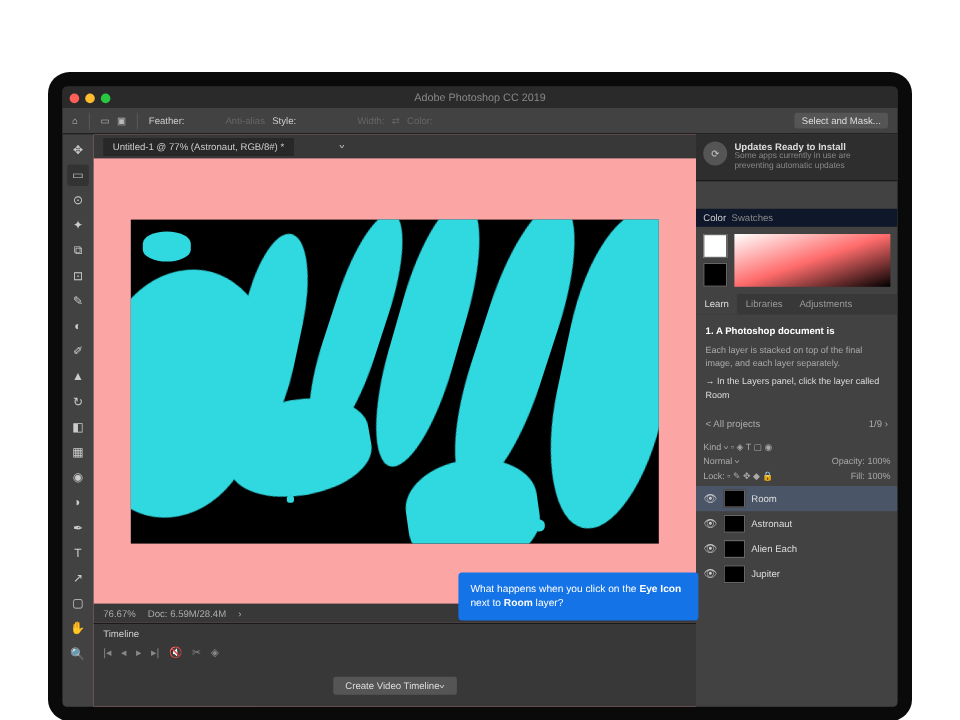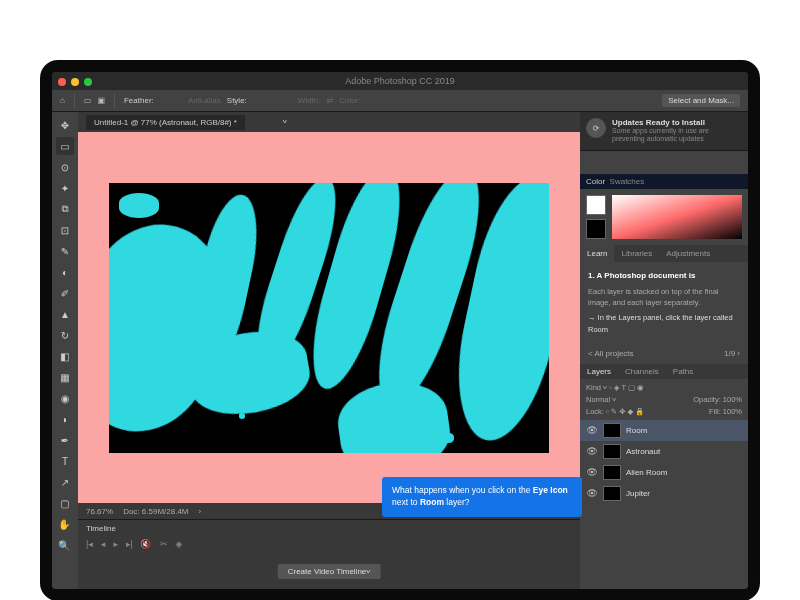--- a/index.html
+++ b/index.html
@@ -200,25 +200,20 @@
       <div class="learn">
         <div class="h">1. A Photoshop document is</div>
         <div class="p">Each layer is stacked on top of the final image, and each layer separately.</div>
         <div class="ar">→ In the Layers panel, click the layer called Room</div>
       </div>
       <div class="back-row">
         <span>&lt; All projects</span>
         <span><span>1/9</span> ›</span>
       </div>
 
-      <div class="layers-head">
-        <div class="ltab active">Layers</div>
-        <div class="ltab">Channels</div>
-        <div class="ltab">Paths</div>
-      </div>
       <div class="layer-opts">
         <div class="layer-row">
           <span><span>Kind</span> <span class="chev">v</span> ▫ ◈ T ▢ ◉</span>
         </div>
         <div class="layer-row">
           <span><span>Normal</span> <span class="chev">v</span></span>
           <span><span>Opacity:</span> <span>100%</span></span>
         </div>
         <div class="layer-row">
           <span><span>Lock:</span> ▫ ✎ ✥ ◆ 🔒</span>
@@ -232,21 +227,21 @@
           <span>Room</span>
         </div>
         <div class="layer">
           <div class="eye">👁</div>
           <div class="thumb"></div>
           <span>Astronaut</span>
         </div>
         <div class="layer">
           <div class="eye">👁</div>
           <div class="thumb"></div>
-          <span>Alien Room</span>
+          <span>Alien Each</span>
         </div>
         <div class="layer">
           <div class="eye">👁</div>
           <div class="thumb"></div>
           <span>Jupiter</span>
         </div>
       </div>
     </div>
   </div>
 

